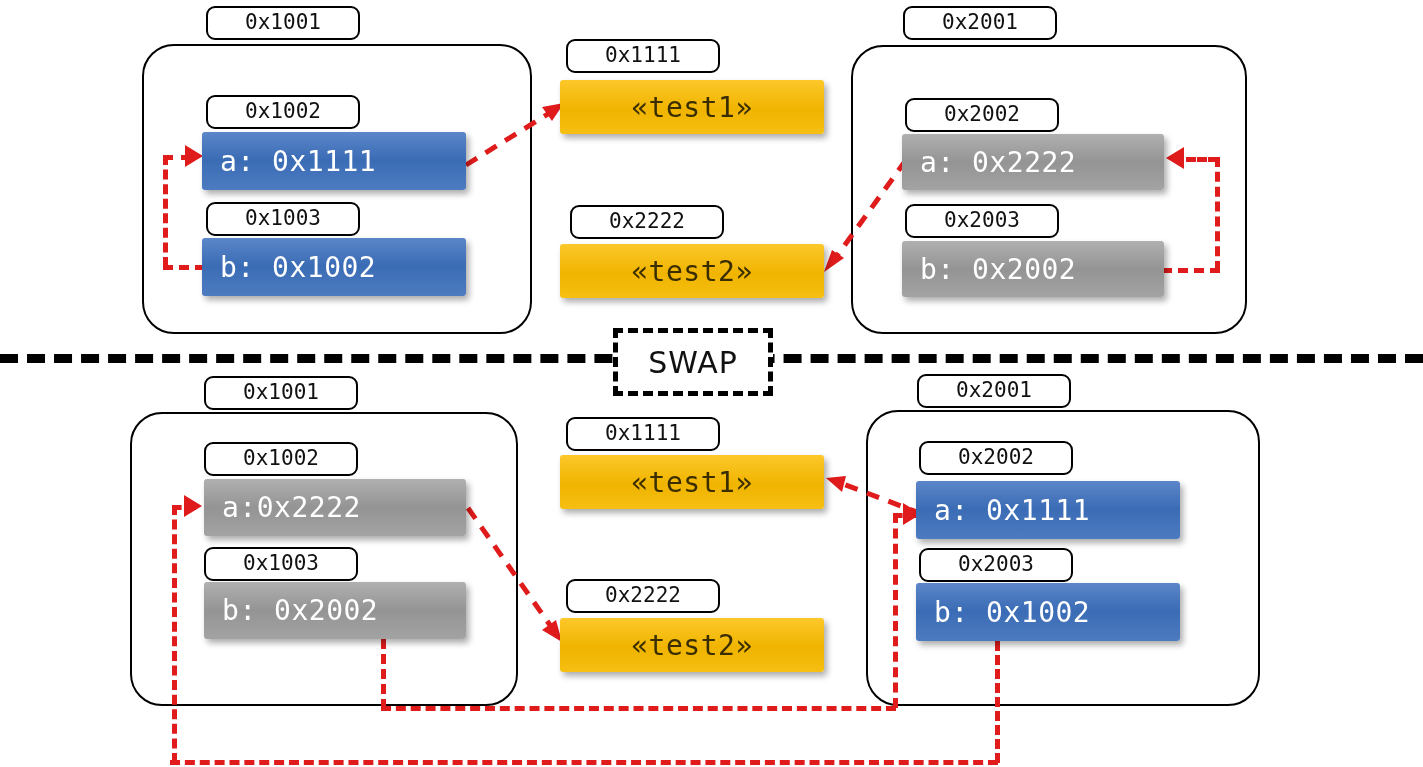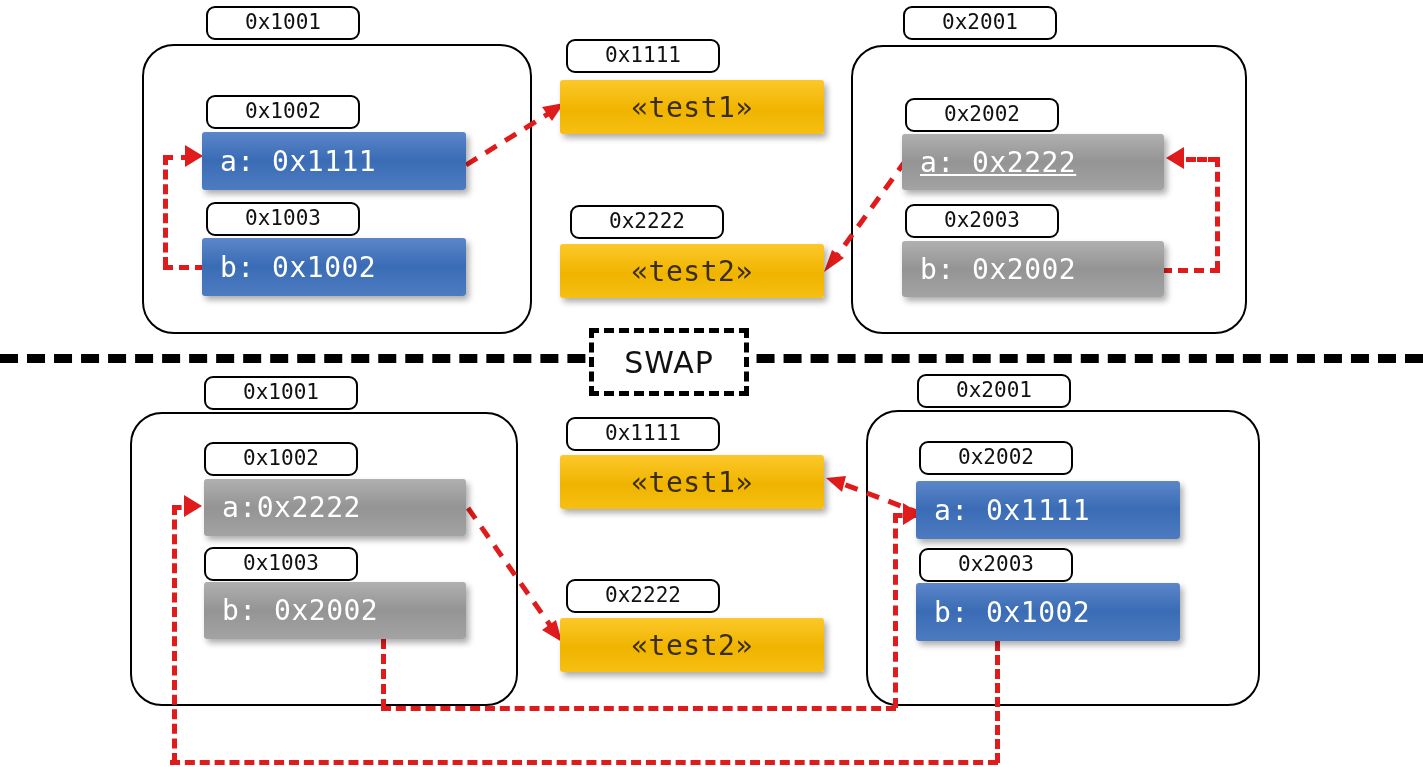--- a/index.html
+++ b/index.html
@@ -74,32 +74,32 @@
 
   <svg class="diag" style="left:818px;top:152px;width:96px;height:125px;">
     <line x1="88" y1="8" x2="16" y2="108"></line>
     <polygon points="6,120 26,106 14,98" fill="#e01b1b"></polygon>
   </svg>
 
   <div class="addr" style="left:903px;top:6px;width:134px;">0x2001</div>
   <div class="panel" style="left:851px;top:45px;width:392px;height:285px;"></div>
 
   <div class="addr" style="left:905px;top:98px;width:134px;">0x2002</div>
-  <div class="slab gray" style="left:902px;top:134px;width:262px;height:56px;text-decoration:underline;">a: 0x2222</div>
+  <div class="slab gray" style="left:902px;top:134px;width:262px;height:56px;">a: 0x2222</div>
 
   <div class="addr" style="left:905px;top:204px;width:134px;">0x2003</div>
   <div class="slab gray" style="left:902px;top:241px;width:262px;height:56px;">b: 0x2002</div>
 
   <div class="rl h" style="left:1162px;top:268px;width:58px;"></div>
   <div class="rl v" style="left:1215px;top:157px;height:114px;"></div>
   <div class="rl h" style="left:1186px;top:157px;width:32px;"></div>
   <div class="head l" style="left:1166px;top:147px;"></div>
 
   <div id="divider"></div>
-  <div id="swapbox" style="left:589px;top:328px;width:150px;height:58px;">
+  <div id="swapbox" style="left:613px;top:328px;width:150px;height:58px;">
     <span>SWAP</span>
   </div>
 
   <div class="addr" style="left:204px;top:376px;width:134px;">0x1001</div>
   <div class="panel" style="left:130px;top:412px;width:384px;height:290px;"></div>
 
   <div class="addr" style="left:204px;top:442px;width:134px;">0x1002</div>
   <div class="slab gray" style="left:204px;top:479px;width:262px;height:57px;">a:0x2222</div>
 
   <div class="addr" style="left:204px;top:547px;width:134px;">0x1003</div>

